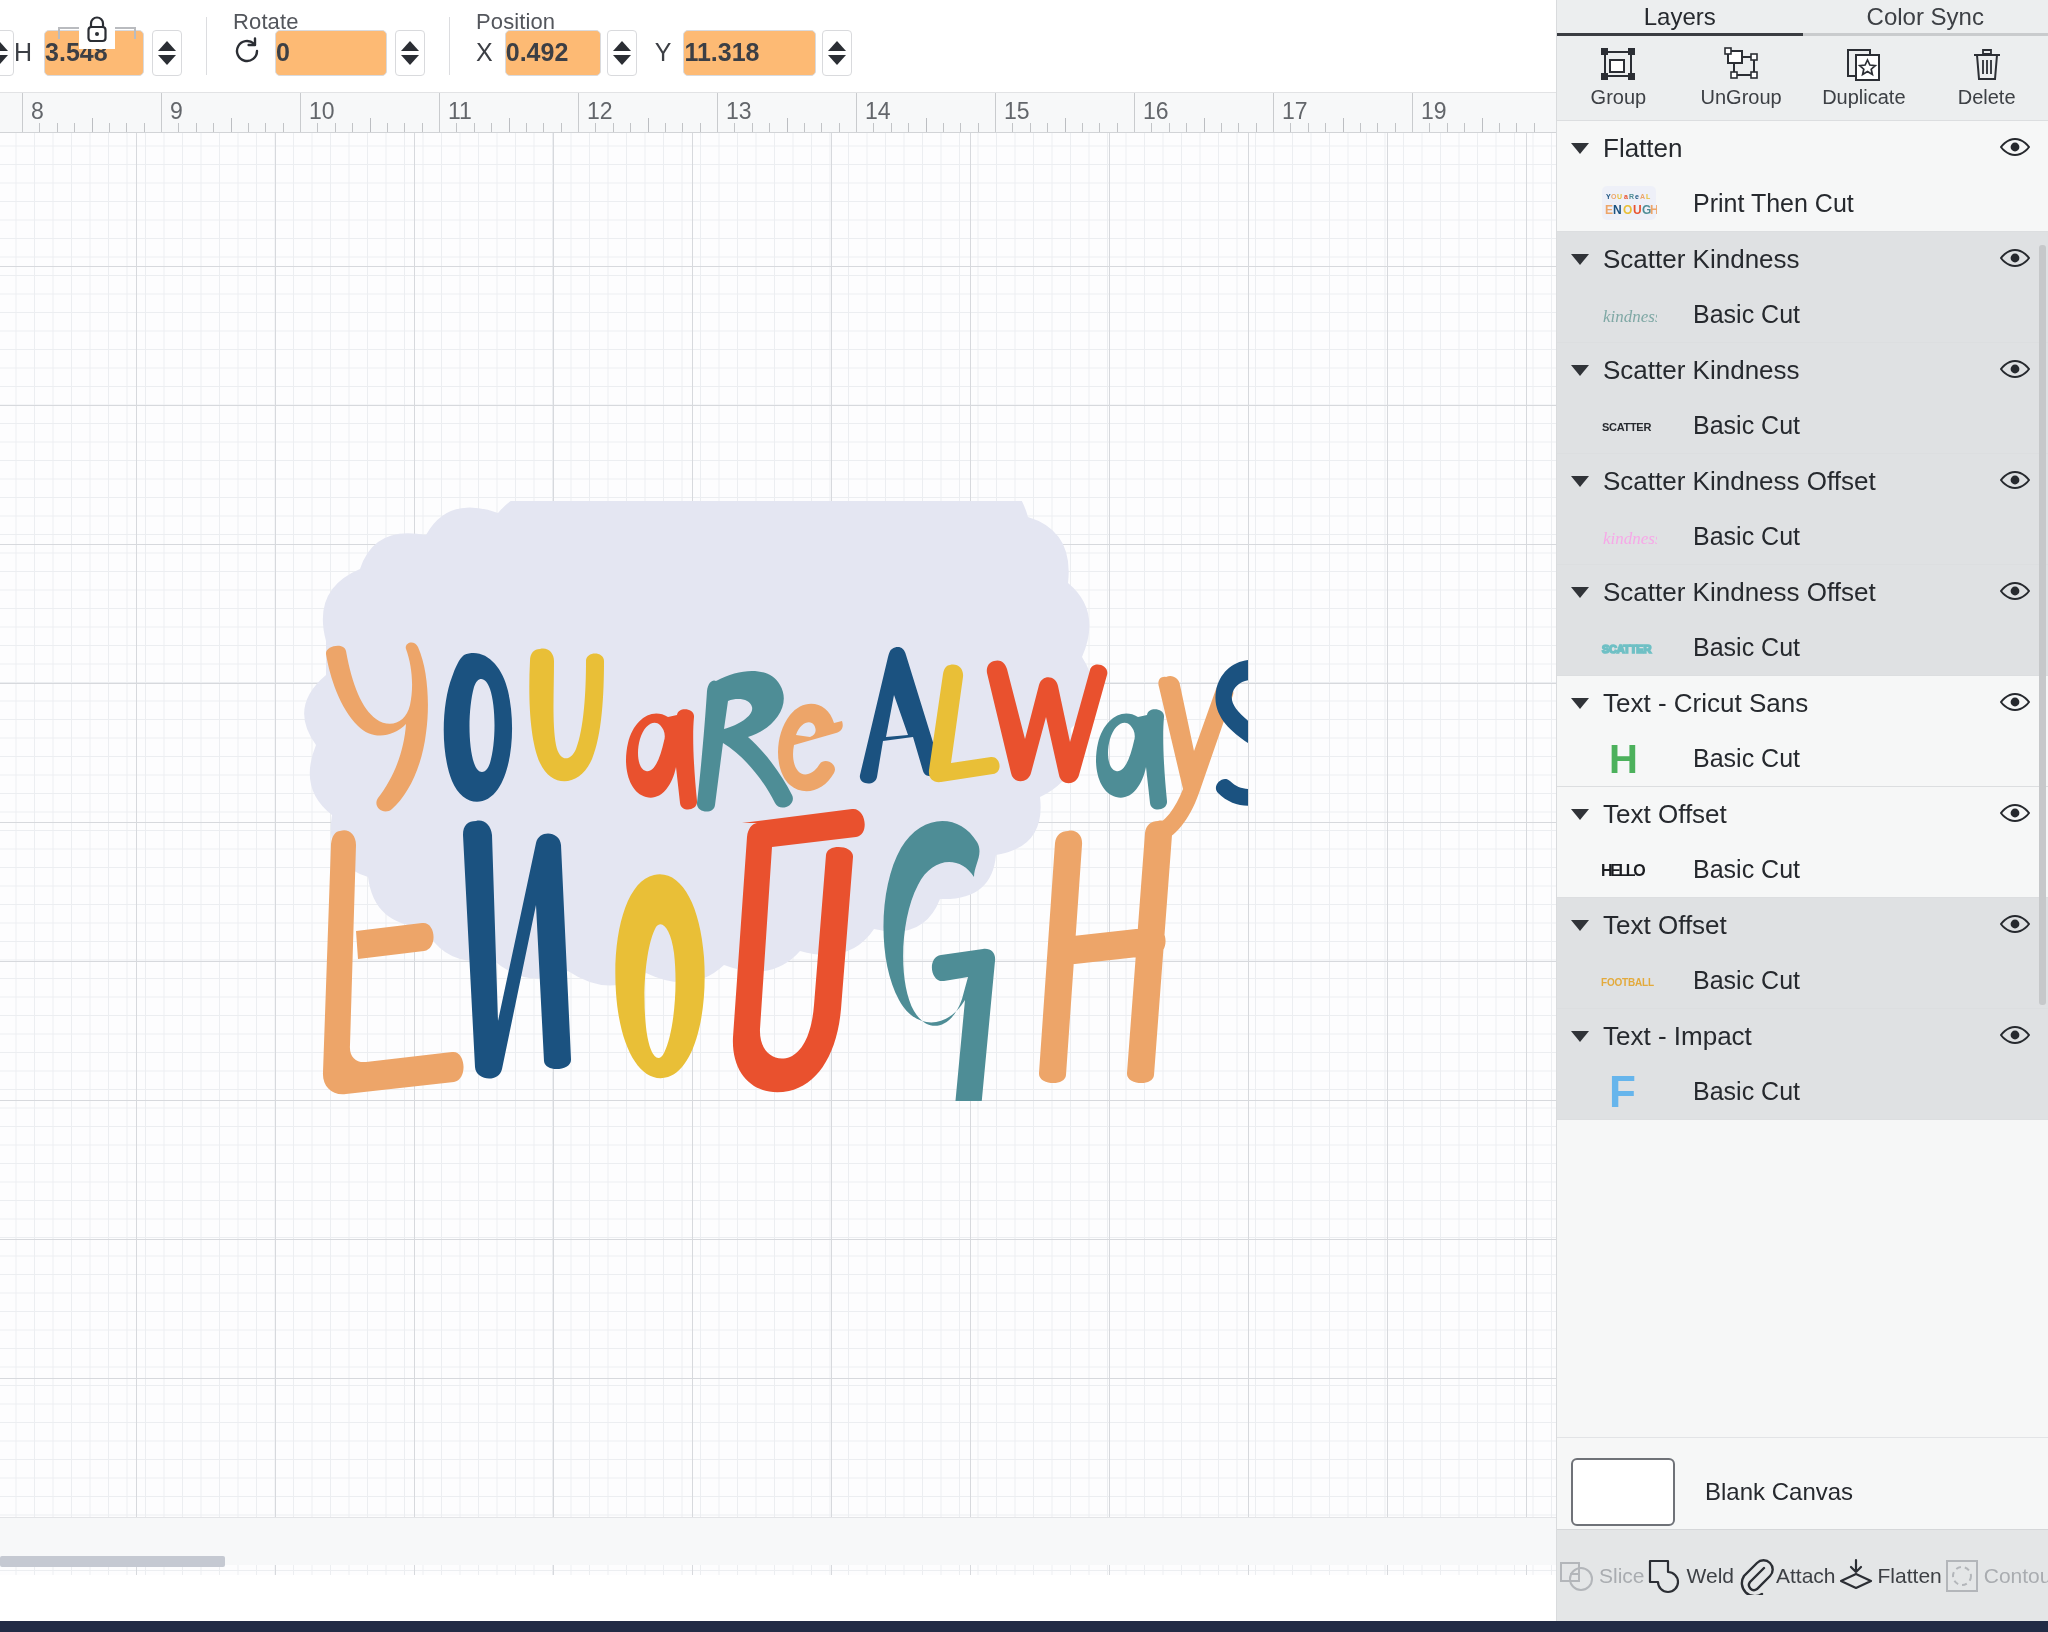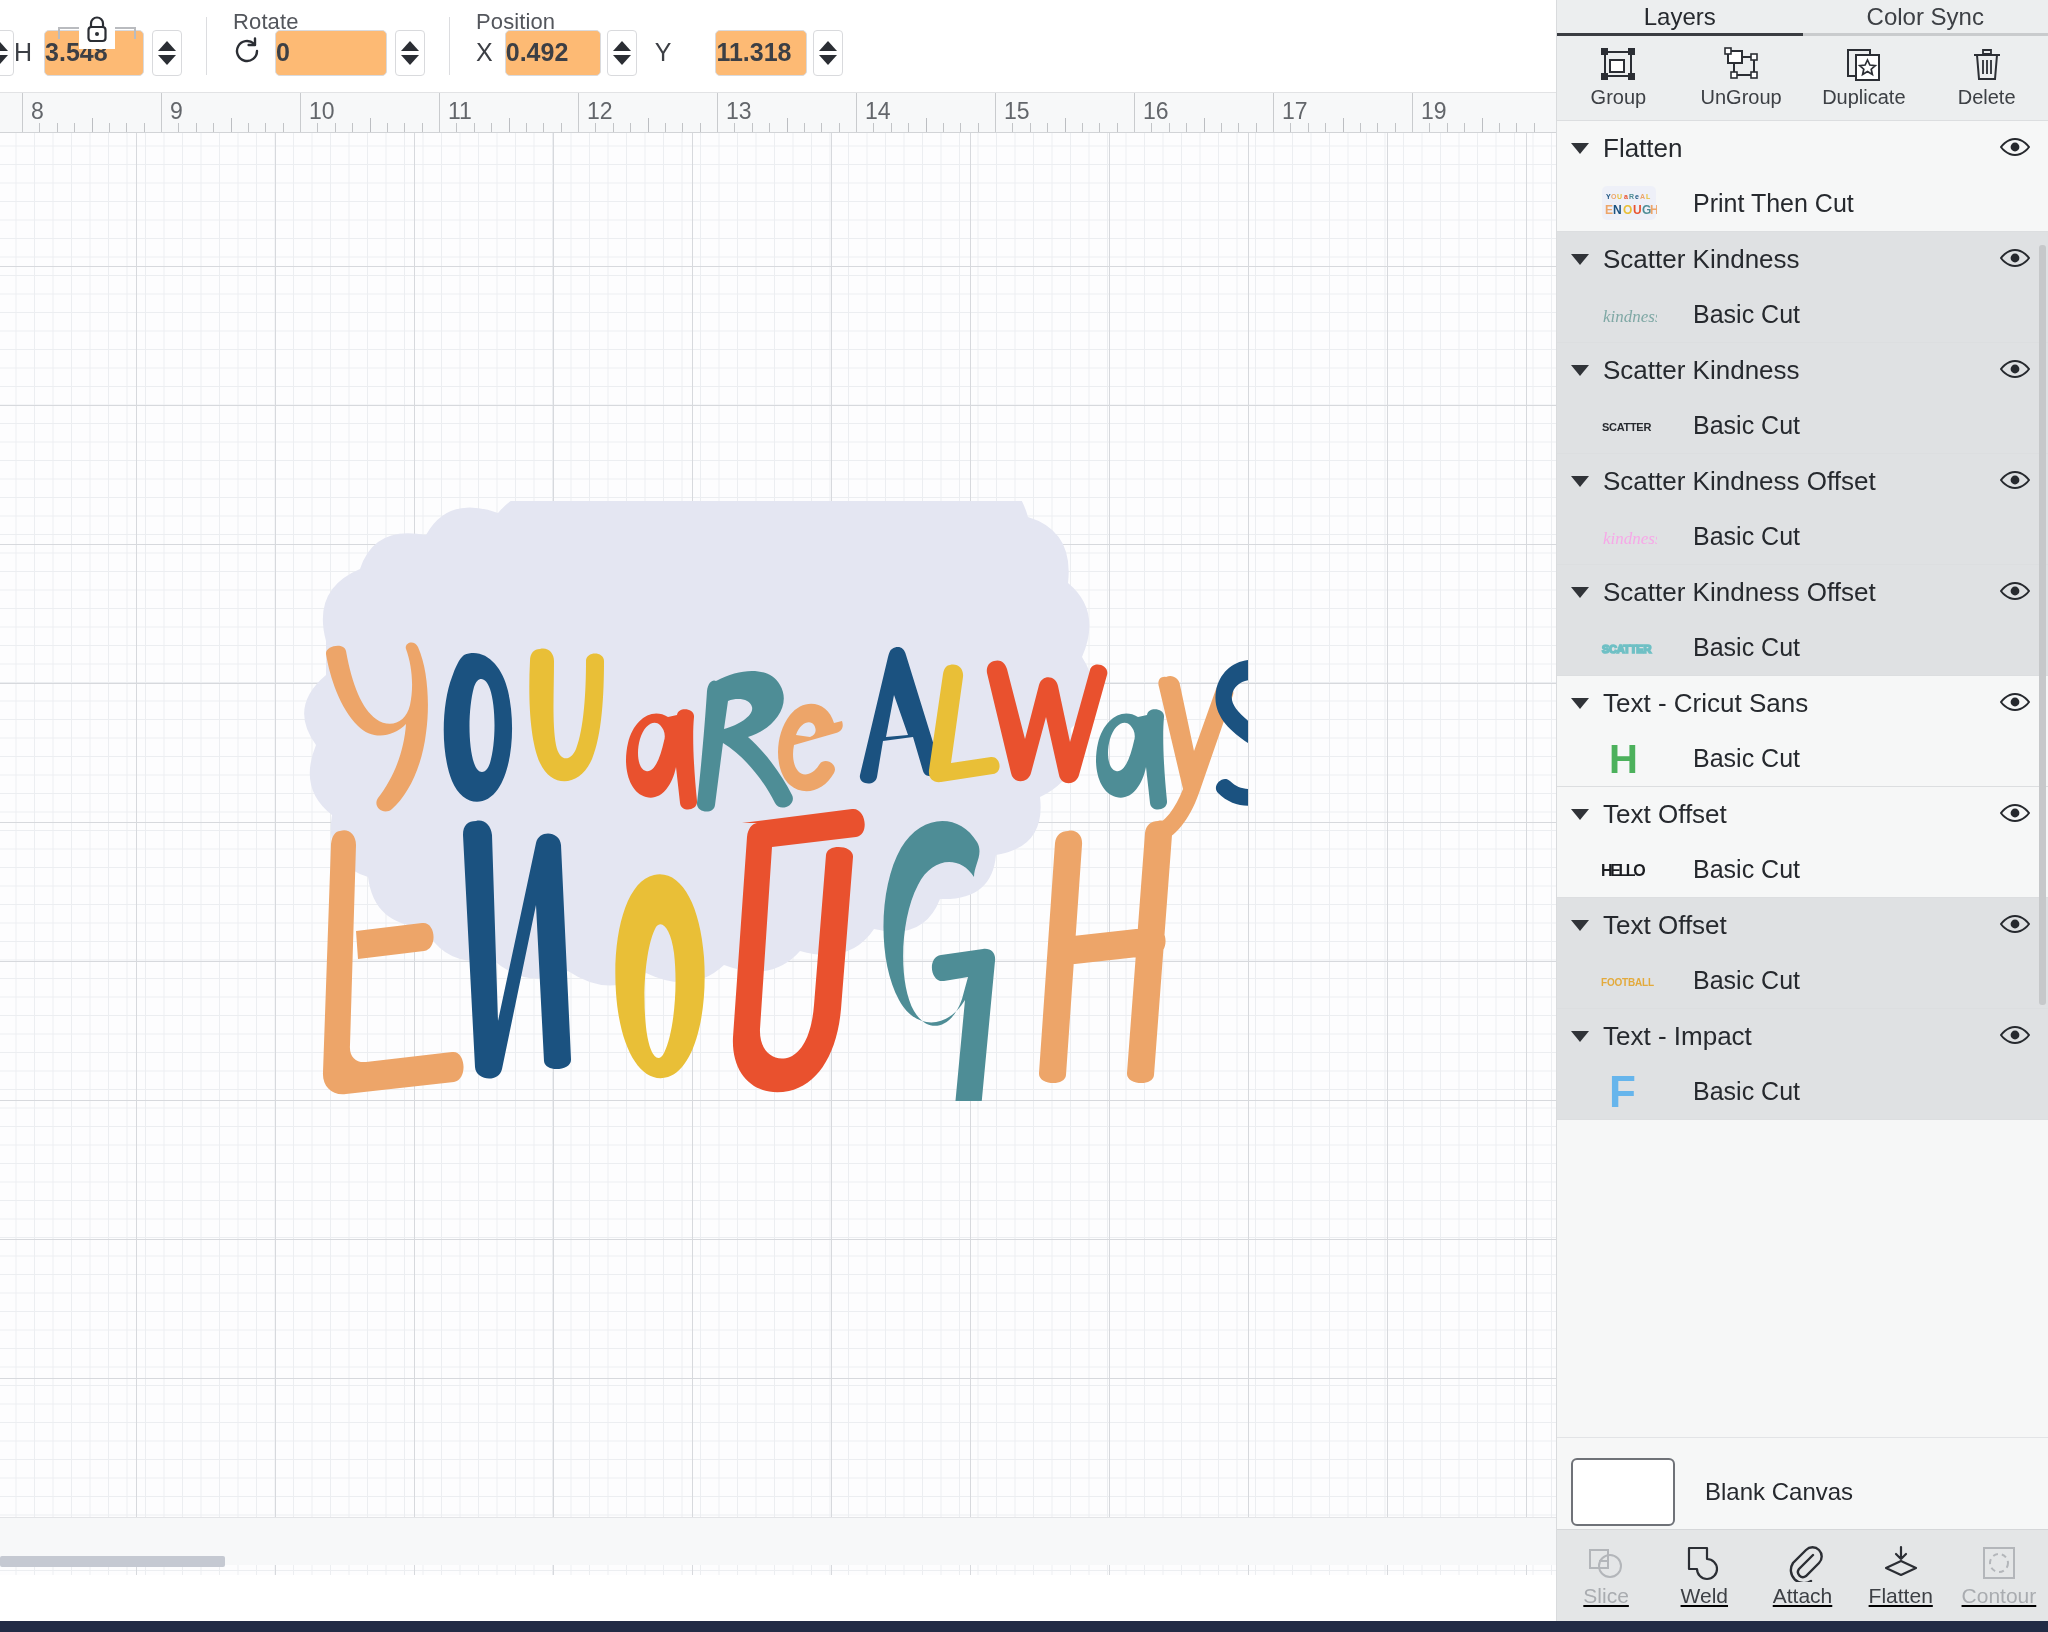--- a/index.html
+++ b/index.html
@@ -168,21 +168,21 @@
   }
   .canvas-swatch {
     width: 104px; height: 68px; background: #fff; border: 2px solid #6f7278; border-radius: 6px;
   }
   .canvas-lbl { font-size: 24px; color: #26292e; margin-left: 30px; }
 
   #panel-bottom {
     height: 92px; background: #e4e6e7; display: flex; border-top: 1px solid #d5d7d9;
   }
   .pb-btn {
-    flex: 1; display: flex; flex-direction: column; align-items: center; justify-content: center; gap: 2px; text-decoration: underline;
+    flex: 1; display: flex; flex-direction: row; align-items: center; justify-content: center; gap: 2px;
   }
   .pb-btn .lbl { font-size: 21px; color: #3d4045; }
   .pb-btn.disabled .lbl { color: #a9acb0; }
   .pb-ico { width: 40px; height: 38px; }
 
   
   #panel-scroll {
     position: absolute; right: 0; top: 124px; width: 10px; height: 1100px;
     background: transparent;
   }
@@ -247,21 +247,21 @@
     <div class="tb-group">
       <span class="grp-label" style="top:10px;left:2px;">Position</span>
       <div style="display:flex;align-items:center;margin-top:14px;">
         <span class="dim-letter" style="margin-left:2px;">X</span>
         <div class="numfield" style="width:96px;">0.492</div>
         <div class="stepper" style="margin-left:6px;">
           <div class="up"></div>
             <div class="dn"></div>
         </div>
         <span class="dim-letter" style="margin-left:18px;">Y</span>
-        <div class="numfield" style="width:92px;margin-left:32px;">11.318</div>
+        <div class="numfield" style="width:133px;">11.318</div>
         <div class="stepper" style="margin-left:6px;">
           <div class="up"></div>
             <div class="dn"></div>
         </div>
       </div>
     </div>
   </div>
 
   <div id="ruler-h">
       <div class="rmajor" style="left: 22px;"></div>

